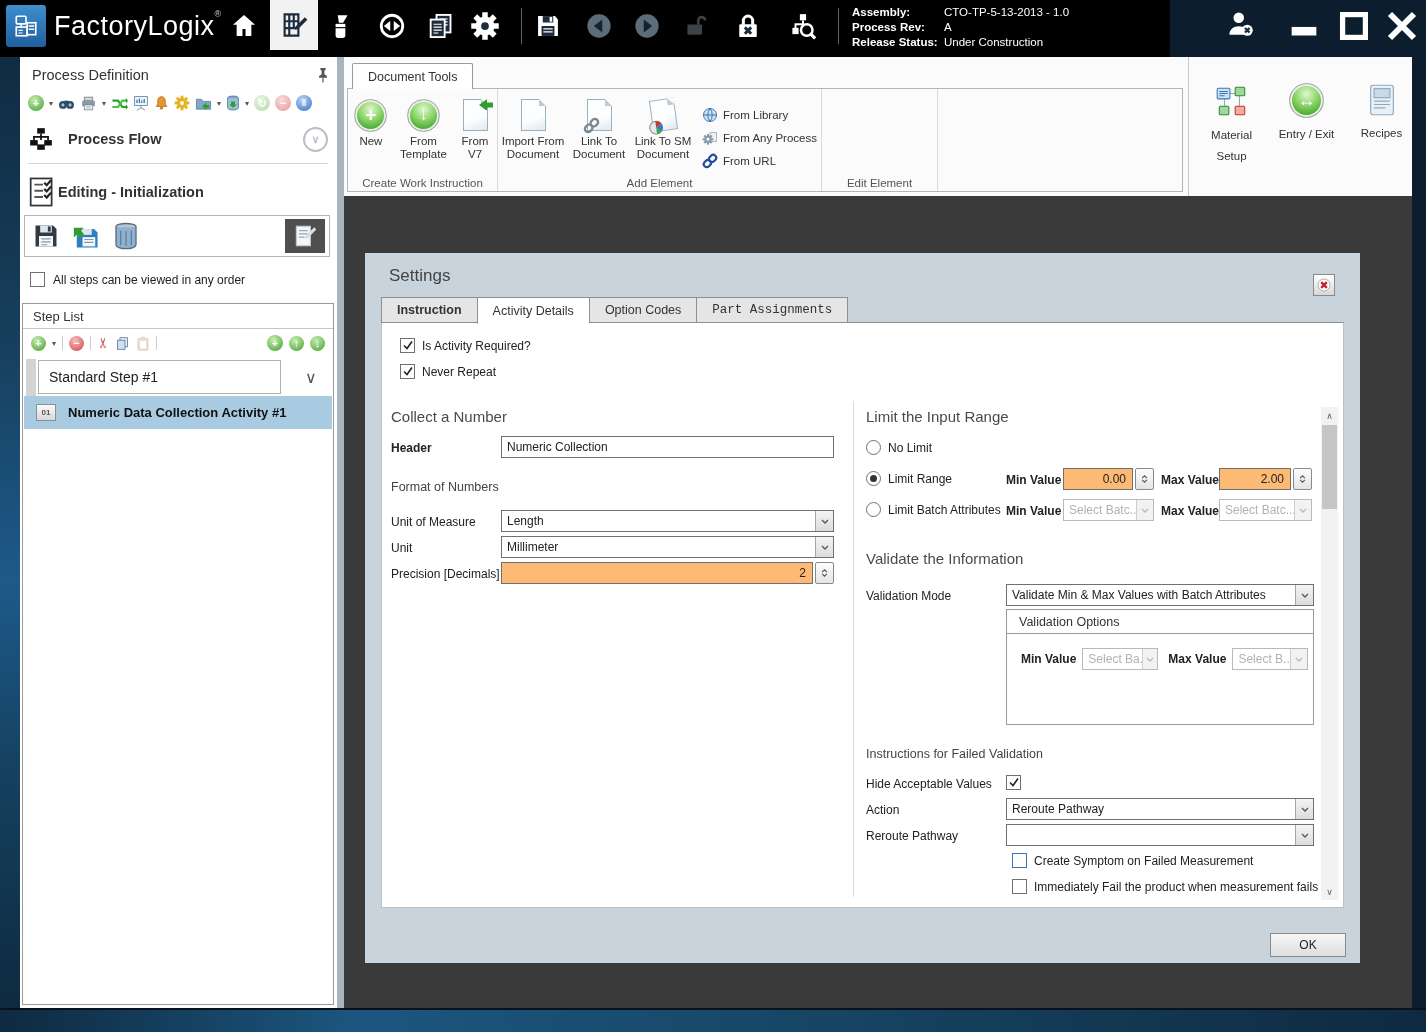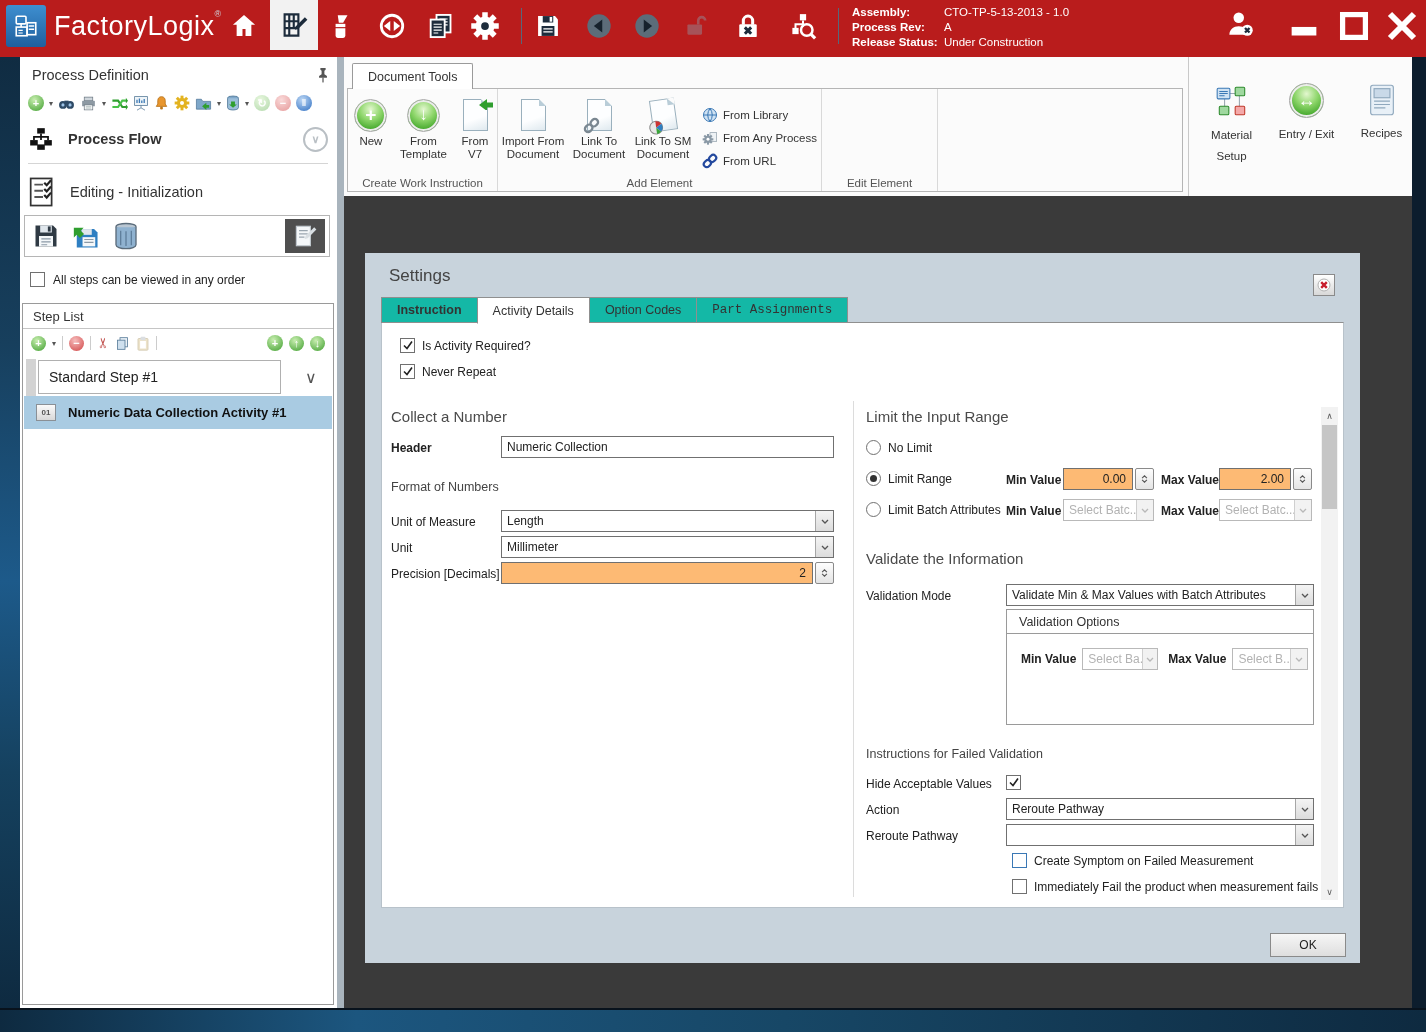--- a/index.html
+++ b/index.html
@@ -3,21 +3,21 @@
 <meta charset="utf-8">
 <style>
   html,body{margin:0;padding:0;}
   body{width:1426px;height:1032px;position:relative;overflow:hidden;
        font-family:"Liberation Sans",sans-serif;background:#0c1d2d;
        -webkit-font-smoothing:antialiased;}
   .abs{position:absolute;}
   svg{display:block;}
 
   
-  .titlebar{left:0;top:0;width:1426px;height:57px;background:#b91c1c;}
+  .titlebar{left:0;top:0;width:1170px;height:57px;background:#000000;}
   .frame-left{left:0;top:57px;width:20px;height:953px;
     background:linear-gradient(180deg,#102c42 0%,#173f5d 30%,#1d5a8a 55%,#15415f 75%,#0e2a40 100%);}
   .frame-right{left:1412px;top:57px;width:14px;height:953px;
     background:linear-gradient(180deg,#123count 0,#123a57 0%,#1d5a8a 45%,#102c42 100%);}
   .frame-bottom{left:0;top:1008px;width:1426px;height:24px;border-top:2px solid #08121c;
     background:linear-gradient(90deg,#0e2a40 0%,#1c567f 25%,#174766 55%,#0e2a40 100%);}
   .gap-strip{left:337px;top:57px;width:7px;height:951px;background:#a9b4bd;}
 
   
   .logo{left:6px;top:5px;width:40px;height:42px;border-radius:3px;
@@ -43,21 +43,21 @@
   .mini.g{background:radial-gradient(circle at 40% 30%,#c8eeb0,#3f9e2e);}
   .mini.r{background:radial-gradient(circle at 40% 30%,#f6bcbc,#d04545);}
   .mini.bl{background:radial-gradient(circle at 40% 30%,#bcd7f5,#2f6fc1);}
   .caret{font-size:8px;color:#555;}
   .pf-row{left:8px;top:64px;width:300px;height:36px;display:flex;align-items:center;}
   .pf-row .txt{font-size:14.5px;font-weight:bold;margin-left:14px;}
   .circ-down{margin-left:auto;width:21px;height:21px;border:2px solid #b9bfc4;border-radius:50%;
     display:flex;align-items:center;justify-content:center;color:#b9bfc4;font-size:11px;font-weight:bold;}
   .lp-hr{left:8px;top:106px;width:300px;height:0;border-top:1px solid #d5d5d5;}
   .ed-row{left:8px;top:116px;width:300px;height:38px;display:flex;align-items:center;}
-  .ed-row .txt{font-size:14.5px;font-weight:normal;margin-left:12px;}
+  .ed-row .txt{font-size:14.5px;font-weight:bold;}
   .toolbox{left:4px;top:158px;width:306px;height:42px;border:1px solid #b5b5b5;display:flex;align-items:center;padding:0 4px;box-sizing:border-box;}
   .tbx-btn{width:34px;height:34px;display:flex;align-items:center;justify-content:center;margin-right:6px;cursor:pointer;}
   .tbx-sel{margin-left:auto;width:40px;height:34px;background:#4f4f4f;display:flex;align-items:center;justify-content:center;cursor:pointer;}
   .anyorder{left:10px;top:215px;display:flex;align-items:center;gap:8px;}
   .steplist{left:2px;top:246px;width:312px;height:702px;border:1px solid #9a9a9a;background:#fff;box-sizing:border-box;}
   .sl-head{padding:5px 10px 4px;font-size:13px;color:#333;border-bottom:1px solid #c5c5c5;}
   .sl-tools{display:flex;align-items:center;gap:6px;padding:5px 8px;height:18px;}
   .sl-sep{width:1px;height:14px;background:#ccc;}
   .sl-gutter{left:3px;top:55px;width:10px;height:38px;background:#d3d3d3;}
   .step-combo{left:15px;top:56px;width:243px;height:34px;border:1px solid #b0b0b0;background:#fff;
@@ -94,21 +94,21 @@
   .rrbtn{width:62px;display:flex;flex-direction:column;align-items:center;cursor:pointer;}
   .rrbtn .cap{font-size:11.5px;color:#333;text-align:center;line-height:21px;margin-top:6px;}
 
   
   .dialog{left:365px;top:253px;width:995px;height:710px;background:#c8d3dc;}
   .dlg-title{left:24px;top:13px;font-size:17px;color:#444;}
   .dlg-close{left:948px;top:21px;width:20px;height:20px;border:1px solid #8a8a8a;
     background:linear-gradient(#ffffff,#d8d8d8);display:flex;align-items:center;justify-content:center;cursor:pointer;}
   .tabs{left:16px;top:44px;display:flex;z-index:2;}
   .tab{height:24px;padding:0 15px;display:flex;align-items:center;font-size:12.5px;color:#333;
-    background:#14b8a6;border:1px solid #8f8f8f;border-right:none;cursor:pointer;}
+    background:#e5e5e5;border:1px solid #8f8f8f;border-right:none;cursor:pointer;}
   .tab:last-child{border-right:1px solid #8f8f8f;font-family:Liberation Mono, monospace;}
   .tab.boldtab{font-weight:bold;}
   .tab.active{background:#fff;border-bottom:1px solid #fff;height:25px;}
   .dlg-content{left:16px;top:69px;width:963px;height:586px;background:#fff;border:1px solid #b8c2ca;border-top:1px solid #8f8f8f;box-sizing:border-box;}
   .vsep{left:471px;top:78px;width:0;height:496px;border-left:1px solid #dcdcdc;}
   .cbrow{display:flex;align-items:center;gap:7px;}
   .cb{width:13px;height:13px;background:#fff;border:1px solid #707070;display:flex;align-items:center;justify-content:center;flex:none;}
   .cb.blue{border-color:#3a78b5;}
   .radio{width:13px;height:13px;border:1px solid #707070;border-radius:50%;background:#fff;position:relative;flex:none;}
   .radio.sel::after{content:'';position:absolute;inset:3px;background:#333;border-radius:50%;}

